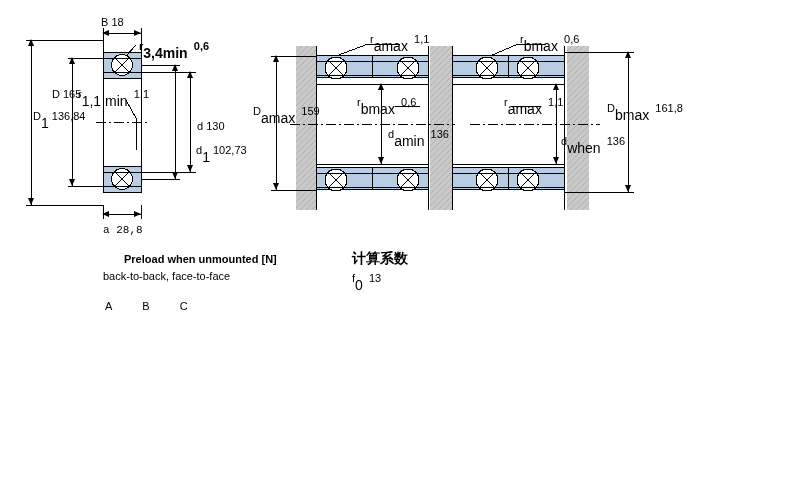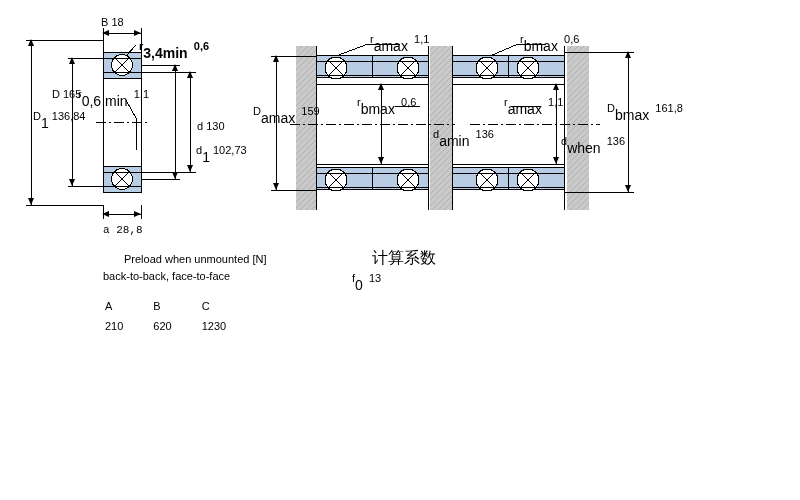--- a/index.html
+++ b/index.html
@@ -20,21 +20,21 @@
     left: 0; top: 0;
     width: 688px; height: 500px;
   }
   .lbl {
     position: absolute;
     font-size: 11px;
     line-height: 12px;
     white-space: nowrap;
     color: #000;
   }
-  .bold { font-weight: normal; padding-left: 21px; }
+  .bold { font-weight: bold; padding-left: 21px; }
   sub {
     font-size: 14px;
     line-height: 8px;
     vertical-align: baseline;
     position: relative;
     top: 8px;
   }
   svg { position: absolute; left: 0; top: 0; }
   .tbl {
     position: absolute;
@@ -213,21 +213,21 @@
 
   <div class="lbl" style="left:139px; top:40px;font-weight:bold;">
     <span>r</span><sub>3,4min</sub>&nbsp;&nbsp;<span>0,6</span>
   </div>
 
   <div class="lbl" style="left:4px; top:88px;margin-left:48px;">
     <span>D 165</span>
   </div>
 
   <div class="lbl" style="left:78px; top:88px;">
-    <span>r</span><sub>0,6 min</sub>&nbsp;&nbsp;<span>1,1</span>
+    <span>r</span><sub>1,1 min</sub>&nbsp;&nbsp;<span>1,1</span>
   </div>
 
   <div class="lbl" style="left:33px; top:110px;">
     <span>D</span><sub>1</sub>&nbsp;<span>136,84</span>
   </div>
 
   <div class="lbl" style="left:197px; top:120px;">
     <span>d 130</span>
   </div>
 
@@ -252,21 +252,21 @@
   </div>
 
   <div class="lbl" style="left:357px; top:96px;">
     <span>r</span><sub>bmax</sub>&nbsp;&nbsp;<span>0,6</span>
   </div>
 
   <div class="lbl" style="left:504px; top:96px;">
     <span>r</span><sub>amax</sub>&nbsp;&nbsp;<span>1,1</span>
   </div>
 
-  <div class="lbl" style="left:388px; top:128px;margin-left:45px;">
+  <div class="lbl" style="left:388px; top:128px;">
     <span>d</span><sub>amin</sub>&nbsp;&nbsp;<span>136</span>
   </div>
 
   <div class="lbl" style="left:561px; top:135px;">
     <span>d</span><sub>when</sub>&nbsp;&nbsp;<span>136</span>
   </div>
 
   <div class="lbl" style="left:607px; top:102px;">
     <span>D</span><sub>bmax</sub>&nbsp;&nbsp;<span>161,8</span>
   </div>
@@ -274,26 +274,21 @@
   <div class="lbl bold" style="left:103px; top:253px;">Preload when unmounted  [N]</div>
   <div class="lbl" style="left:103px; top:270px;">back-to-back, face-to-face</div>
 
   <table class="tbl" style="left:103px; top:298px;">
     <tbody>
         <tr>
       <td class="hdr">A</td>
       <td class="hdr">B</td>
       <td class="hdr">C</td>
     </tr>
-    <tr>
-      <td>210</td>
-      <td>620</td>
-      <td>1230</td>
-    </tr>
   </tbody>
     </table>
 
-  <div class="lbl" style="left:372px; top:252px; font-size:16px;">计算系数</div>
+  <div class="lbl" style="left:352px; top:252px; font-size:14px;font-weight:bold;">计算系数</div>
   <div class="lbl" style="left:352px; top:272px;">
     <span>f</span><sub>0</sub>&nbsp;&nbsp;<span>13</span>
   </div>
 
 </div>
 
 </body></html>

